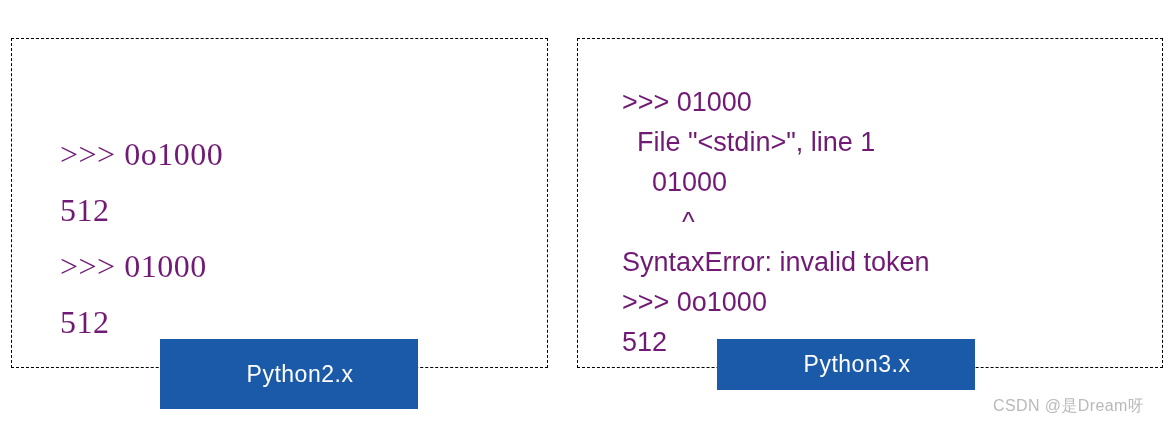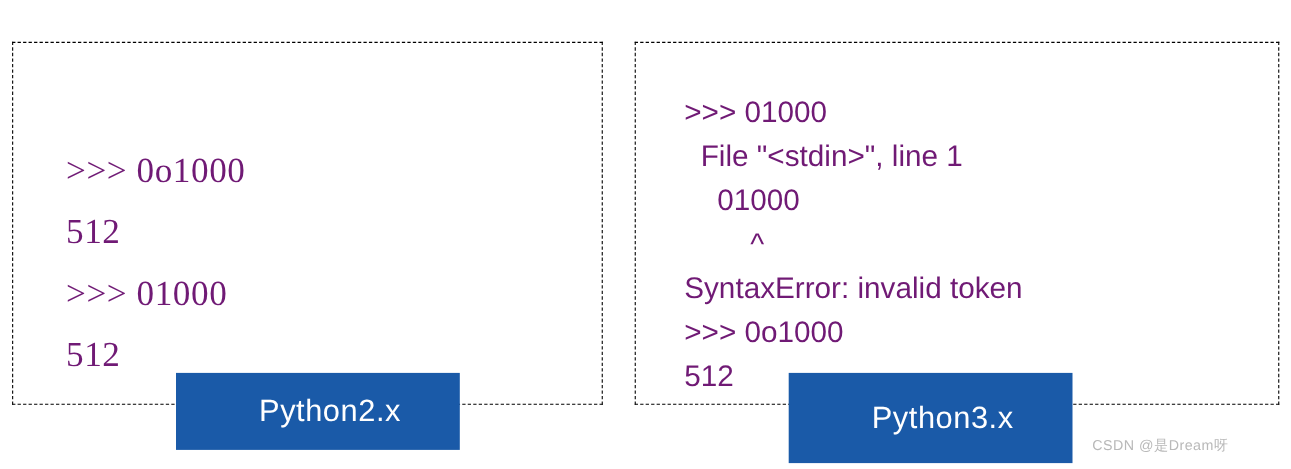--- a/index.html
+++ b/index.html
@@ -64,46 +64,46 @@
   }
 
   .tag-box {
     position: absolute;
     background: #1a5aa8;
     color: #ffffff;
     display: flex;
     align-items: center;
     justify-content: center;
     font-family: "Liberation Sans", sans-serif;
-    font-size: 28px;
+    font-size: 23px;
     letter-spacing: 0.5px;
     box-sizing: border-box;
     padding-left: 22px;
   }
 
   #tag-left {
     left: 160px;
     top: 339px;
     width: 258px;
     height: 70px;
   }
 
   #tag-right {
     left: 717px;
     top: 339px;
     width: 258px;
-    height: 82px;
+    height: 51px;
   }
 
   #watermark {
     position: absolute;
     left: 993px;
     top: 396px;
     font-family: "Liberation Sans", sans-serif;
-    font-size: 13px;
+    font-size: 16px;
     color: #b9b9b9;
     white-space: nowrap;
     letter-spacing: 0.4px;
   }
 </style>
 </head>
 <body>
 
 <div class="panel" id="panel-left"></div>
 <div class="panel" id="panel-right"></div>

